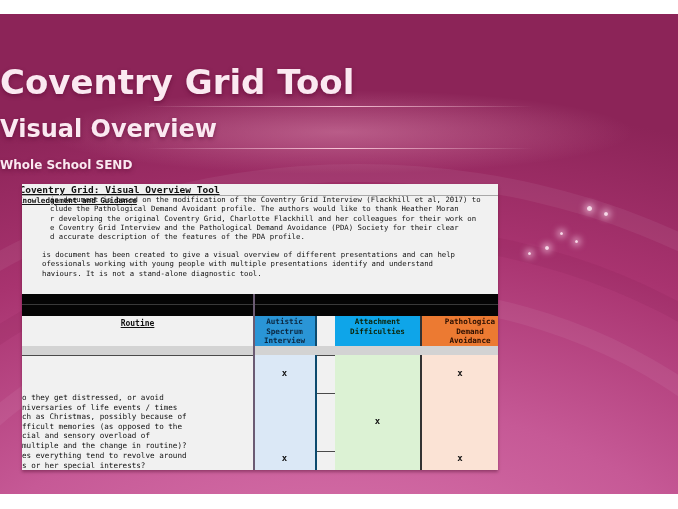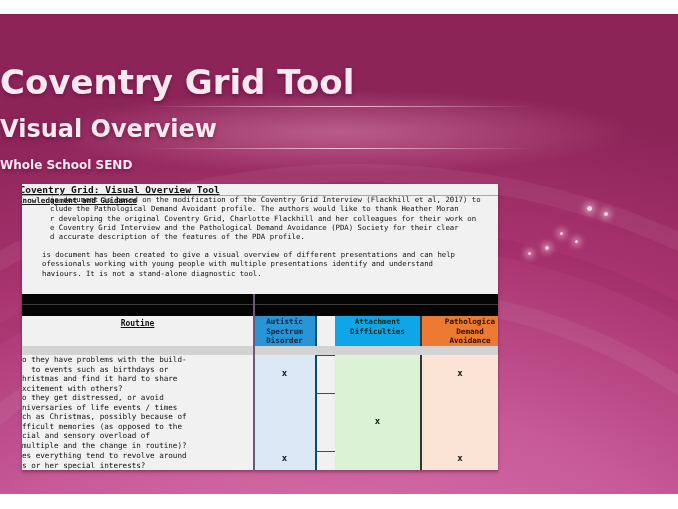--- a/index.html
+++ b/index.html
@@ -90,39 +90,35 @@
   <div class="blackband">
       <div class="thin"></div>
     </div>
 
   <div class="grid">
     <div class="row hdr">
       <div class="cell c0">Routine</div>
       <div class="cell c1">
         <div>Autistic</div>
         <div>Spectrum</div>
-        <div>Disorder</div>
+        <div>Interview</div>
       </div>
       <div class="cell c2">
         <div>Attachment</div>
         <div>Difficulties</div>
       </div>
       <div class="cell c3">
         <div>Pathologica</div>
         <div>Demand</div>
         <div>Avoidance</div>
       </div>
     </div>
     <div class="row sub"></div>
 
     <div class="row q" style="top:39px;height:38px">
-      <div class="cell c0">o they have problems with the build-
-  to events such as birthdays or
-hristmas and find it hard to share
-xcitement with others?</div>
       <div class="cell c1">
           <div class="mark" style="top:13px">x</div>
         </div>
       <div class="cell c2">
           <div class="mark" style="top:13px"></div>
         </div>
       <div class="cell c3">
           <div class="mark" style="top:13px">x</div>
         </div>
     </div>

